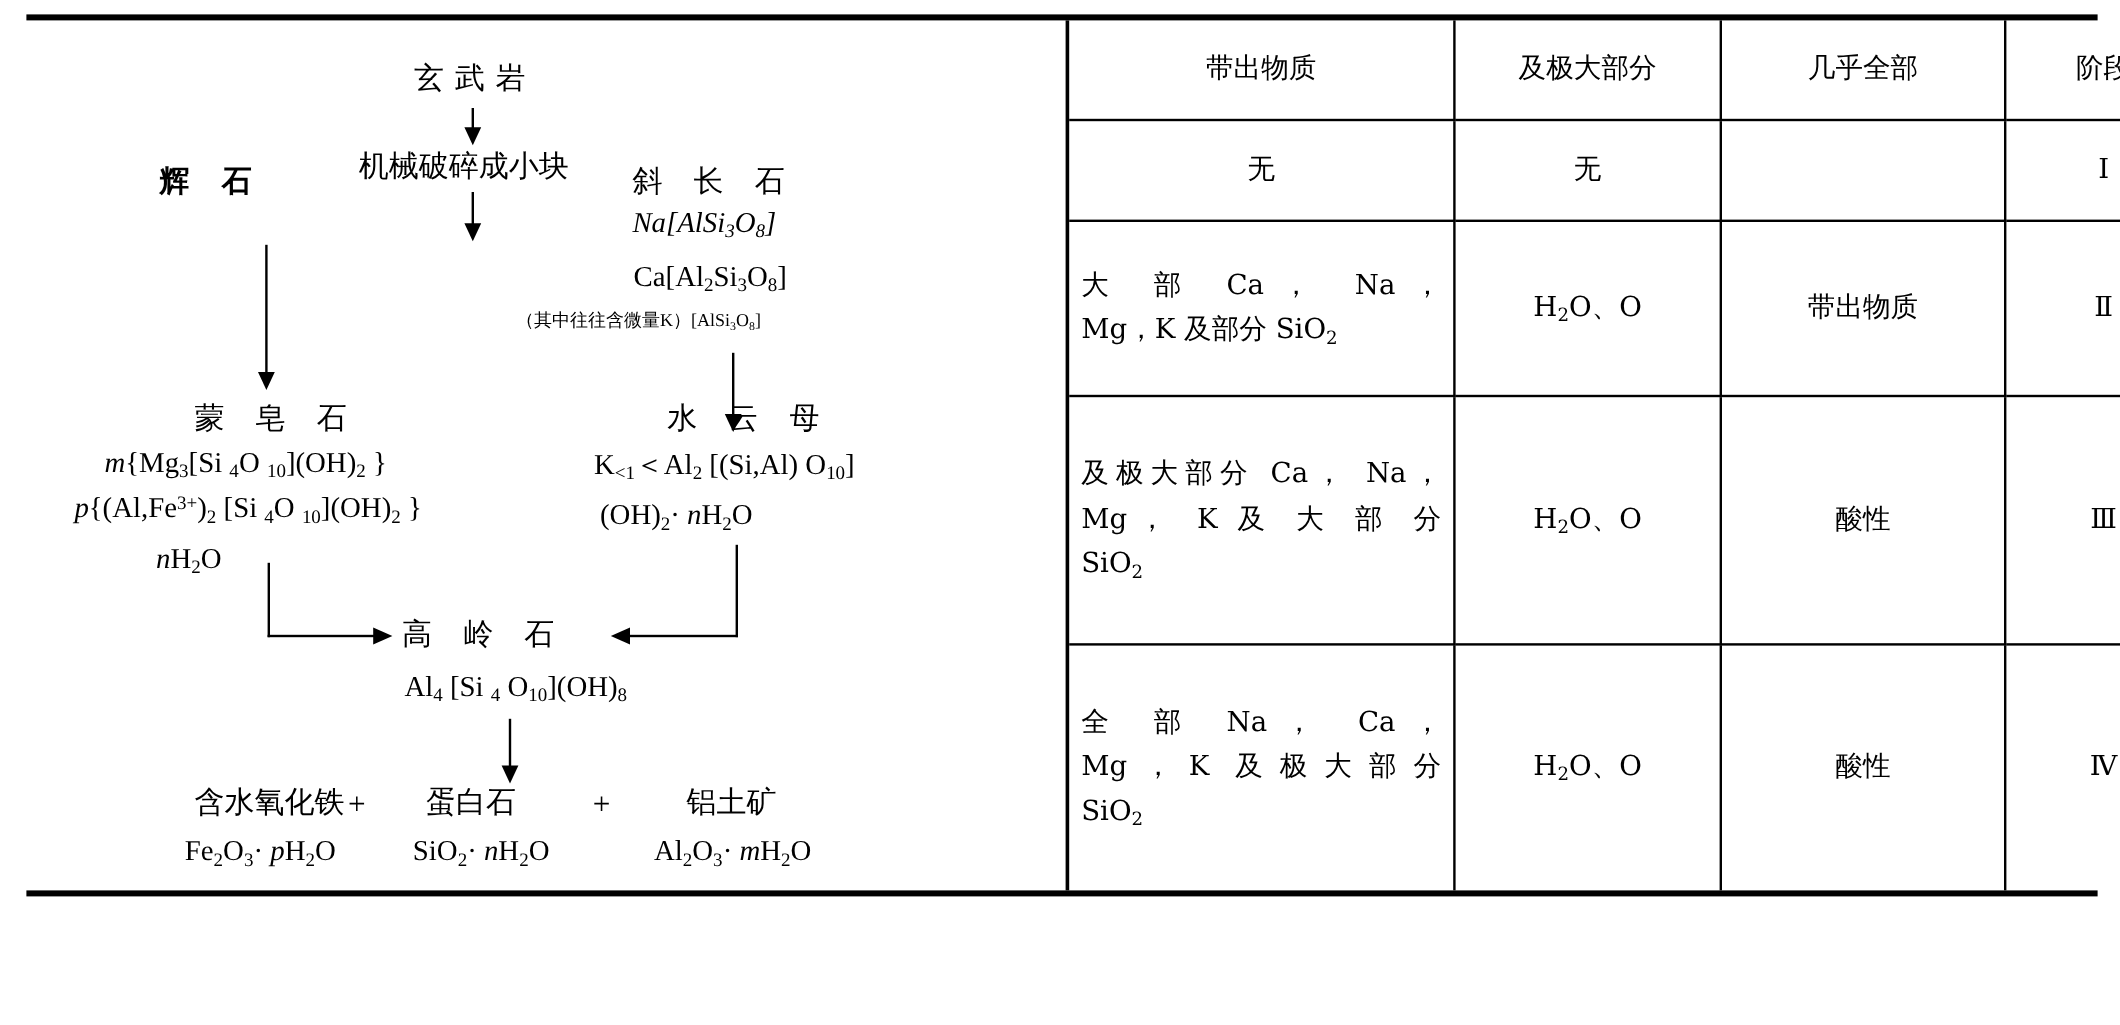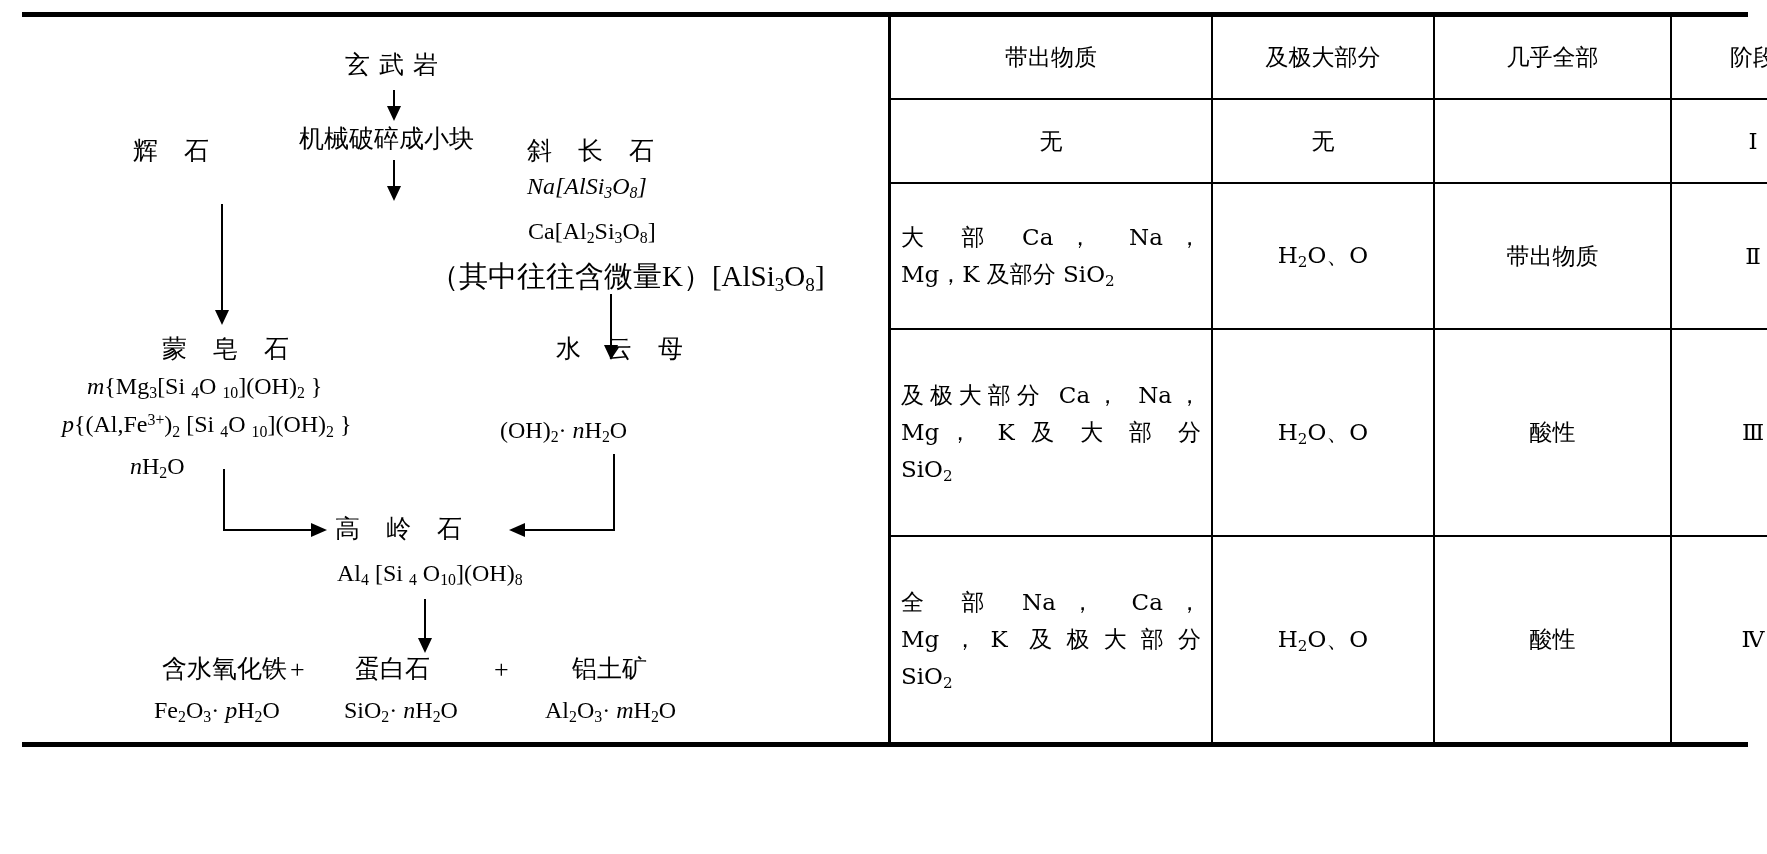--- a/index.html
+++ b/index.html
@@ -78,39 +78,40 @@
   <div class="flow">
 
     <div class="node cn t-name" style="left:345px;top:36px;">玄武岩</div>
     <div class="ln-v" style="left:393px;top:76px;height:18px;"></div>
     <div class="ar-d" style="left:387px;top:92px;"></div>
 
     <div class="node cn t-name-nosp" style="left:299px;top:110px;">机械破碎成小块</div>
     <div class="ln-v" style="left:393px;top:146px;height:30px;"></div>
     <div class="ar-d" style="left:387px;top:172px;"></div>
 
-    <div class="node cn t-name" style="left:133px;top:122px;">辉 石</div>
+    <div class="node cn t-name" style="left:133px;top:122px;font-weight:bold;">辉 石</div>
 
     <div class="node cn t-name" style="left:527px;top:122px;">斜 长 石</div>
     <div class="node f" style="left:527px;top:158px;font-style:italic;">Na[AlSi<sub>3</sub>O<sub>8</sub>]</div>
     <div class="node f" style="left:528px;top:203px;">Ca[Al<sub>2</sub>Si<sub>3</sub>O<sub>8</sub>]</div>
-    <div class="node f" style="left:430px;top:245px;font-size:29px;text-align:right;">（其中往往含微量K）[AlSi<sub>3</sub>O<sub>8</sub>]</div>
+    <div class="node f" style="left:430px;top:245px;font-size:15px;text-align:right;">（其中往往含微量K）[AlSi<sub>3</sub>O<sub>8</sub>]</div>
 
     <div class="ln-v" style="left:221px;top:190px;height:110px;"></div>
     <div class="ar-d" style="left:215px;top:296px;"></div>
 
     <div class="ln-v" style="left:610px;top:280px;height:55px;"></div>
     <div class="ar-d" style="left:604px;top:331px;"></div>
 
     <div class="node cn t-name" style="left:162px;top:320px;">蒙 皂 石</div>
     <div class="node f" style="left:87px;top:358px;"><i>m</i>{Mg<sub>3</sub>[Si <sub>4</sub>O <sub>10</sub>](OH)<sub>2</sub> }</div>
     <div class="node f" style="left:62px;top:396px;"><i>p</i>{(Al,Fe<sup>3+</sup>)<sub>2</sub> [Si <sub>4</sub>O <sub>10</sub>](OH)<sub>2</sub> }</div>
     <div class="node f" style="left:130px;top:438px;"><i>n</i>H<sub>2</sub>O</div>
 
     <div class="node cn t-name" style="left:556px;top:320px;">水 云 母</div>
+    <div class="node f" style="left:495px;top:360px;">K<sub>&lt;1</sub>＜Al<sub>2</sub> [(Si,Al) O<sub>10</sub>]</div>
     <div class="node f" style="left:500px;top:402px;">(OH)<sub>2</sub>· <i>n</i>H<sub>2</sub>O</div>
 
     <div class="ln-v" style="left:223px;top:455px;height:62px;"></div>
     <div class="ln-h" style="left:223px;top:515px;width:90px;"></div>
     <div class="ar-r" style="left:311px;top:509px;"></div>
 
     <div class="ln-v" style="left:613px;top:440px;height:77px;"></div>
     <div class="ln-h" style="left:523px;top:515px;width:92px;"></div>
     <div class="ar-l" style="left:509px;top:509px;"></div>
 

